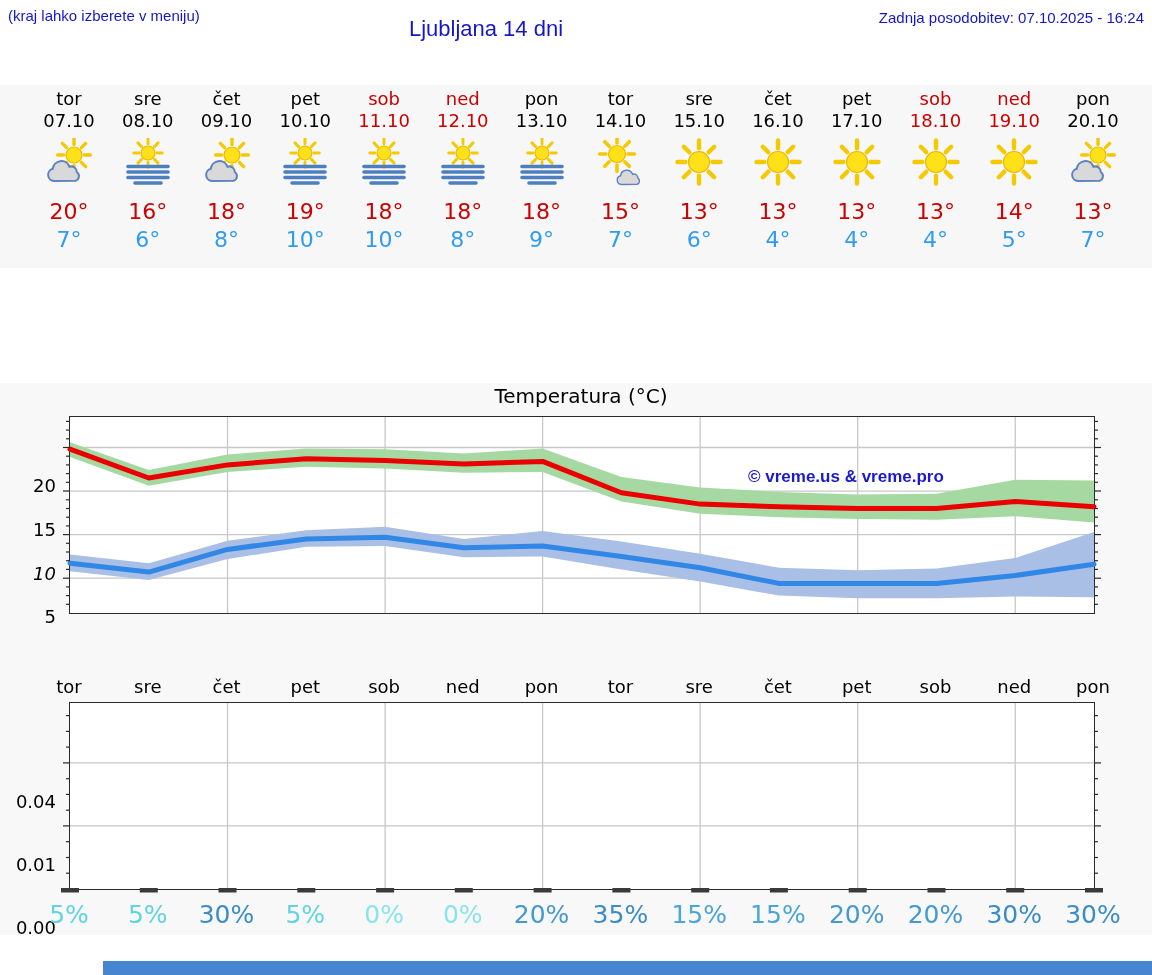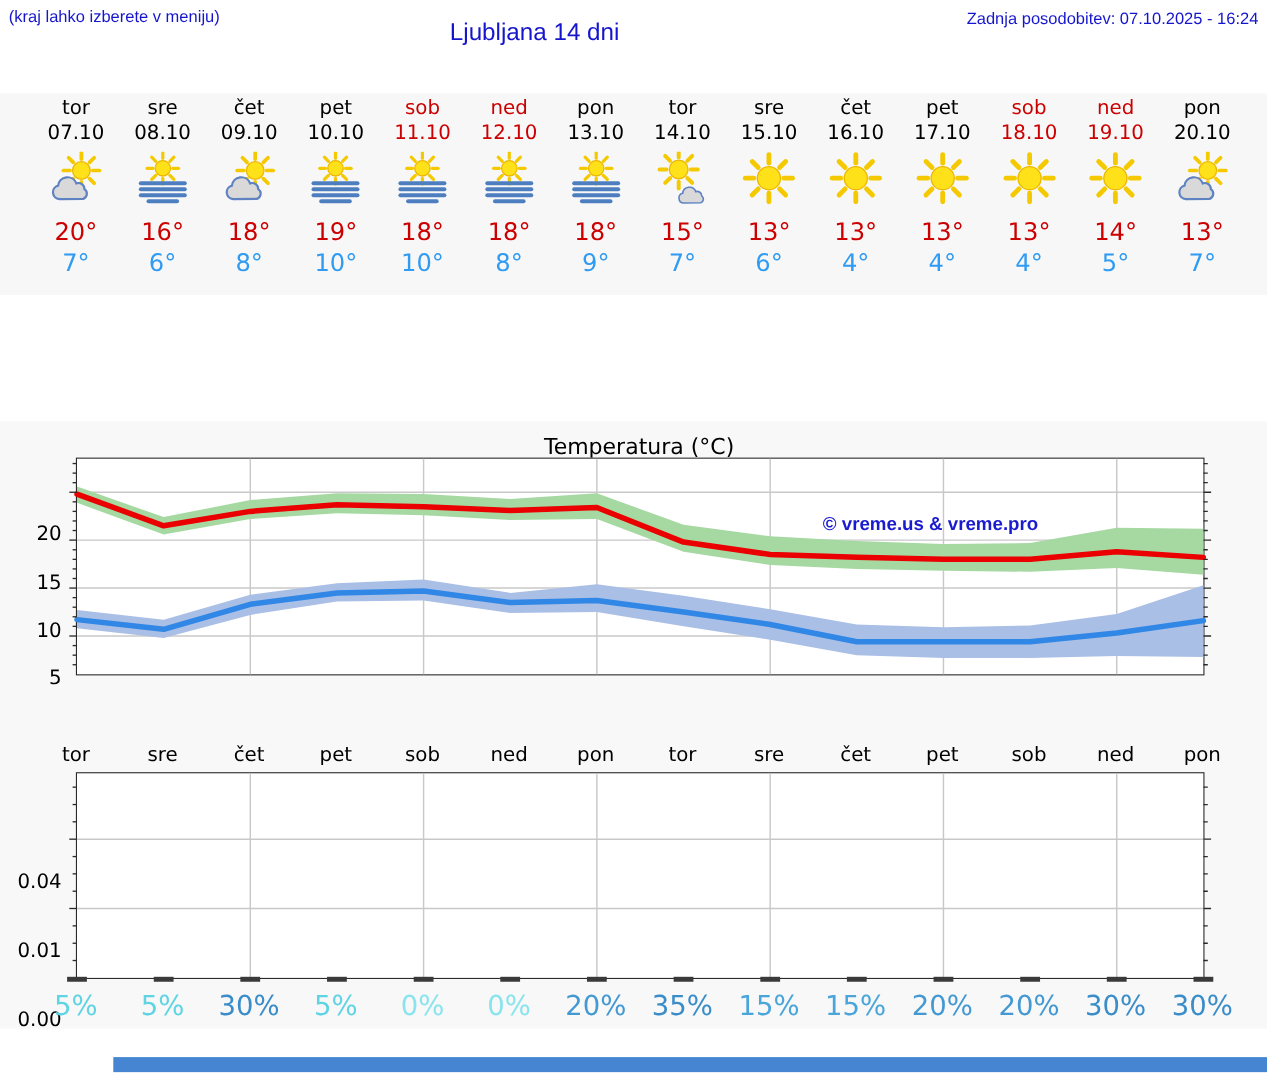--- a/index.html
+++ b/index.html
@@ -262,21 +262,21 @@
           </g>
           <circle cx="29" cy="17" r="8" fill="#ffe11a" stroke="#edb800" stroke-width="1.2"></circle>
           <g transform="translate(0,2) scale(1)">
     <path d="M9,41 a6.2,6.2 0 0 1 -1.2,-12.2 a8.6,8.6 0 0 1 16.6,-2.1 a5.6,5.6 0 0 1 7.4,5.3 a5,5 0 0 1 -1.1,8.8 z" fill="#d9d9d9" stroke="#5e82c2" stroke-width="2"></path>
           </g>
         </svg><div class="tmax">13°</div><div class="tmin">7°</div></div>
     </div>
 
   <div class="strip cstrip"></div>
 
-  <div class="chart-title" style="top:394px">Temperatura (°C)</div>
+  <div class="chart-title" style="top:384px">Temperatura (°C)</div>
   <div class="plot" id="temp-plot" style="top:416px;height:196px">
       <svg width="1024" height="196" viewBox="0 0 1024 196">
         <line x1="157.53846153846155" y1="0" x2="157.53846153846155" y2="196" stroke="#c8c8c8" stroke-width="1.3"></line>
         <line x1="315.0769230769231" y1="0" x2="315.0769230769231" y2="196" stroke="#c8c8c8" stroke-width="1.3"></line>
         <line x1="472.61538461538464" y1="0" x2="472.61538461538464" y2="196" stroke="#c8c8c8" stroke-width="1.3"></line>
         <line x1="630.1538461538462" y1="0" x2="630.1538461538462" y2="196" stroke="#c8c8c8" stroke-width="1.3"></line>
         <line x1="787.6923076923077" y1="0" x2="787.6923076923077" y2="196" stroke="#c8c8c8" stroke-width="1.3"></line>
         <line x1="945.2307692307693" y1="0" x2="945.2307692307693" y2="196" stroke="#c8c8c8" stroke-width="1.3"></line>
         <line x1="0" y1="161.15555555555557" x2="1024" y2="161.15555555555557" stroke="#c8c8c8" stroke-width="1.3"></line>
         <line x1="0" y1="117.6" x2="1024" y2="117.6" stroke="#c8c8c8" stroke-width="1.3"></line>
@@ -327,21 +327,21 @@
         <line x1="-4" y1="21.8" x2="0" y2="21.8" stroke="#2a2a2a" stroke-width="1.2"></line>
         <line x1="1024" y1="21.8" x2="1028" y2="21.8" stroke="#2a2a2a" stroke-width="1.2"></line>
         <line x1="-4" y1="13.1" x2="0" y2="13.1" stroke="#2a2a2a" stroke-width="1.2"></line>
         <line x1="1024" y1="13.1" x2="1028" y2="13.1" stroke="#2a2a2a" stroke-width="1.2"></line>
         <line x1="-4" y1="4.4" x2="0" y2="4.4" stroke="#2a2a2a" stroke-width="1.2"></line>
         <line x1="1024" y1="4.4" x2="1028" y2="4.4" stroke="#2a2a2a" stroke-width="1.2"></line>
       </svg>
     </div>
   <div id="temp-ylabels">
       <div class="ylab" style="left: 0px; top: 566px;">5</div>
-      <div class="ylab" style="left: 0px; top: 523px;">10</div>
+      <div class="ylab" style="left: 0px; top: 523px; font-style: italic;">10</div>
       <div class="ylab" style="left: 0px; top: 479px;">15</div>
       <div class="ylab" style="left: 0px; top: 435px;">20</div>
     </div>
   <span class="wm">© vreme.us &amp; vreme.pro</span>
 
   <div id="precip-daylabels">
       <div class="daylab" style="left: 69px;">tor</div>
       <div class="daylab" style="left: 147.8px;">sre</div>
       <div class="daylab" style="left: 226.5px;">čet</div>
       <div class="daylab" style="left: 305.3px;">pet</div>

